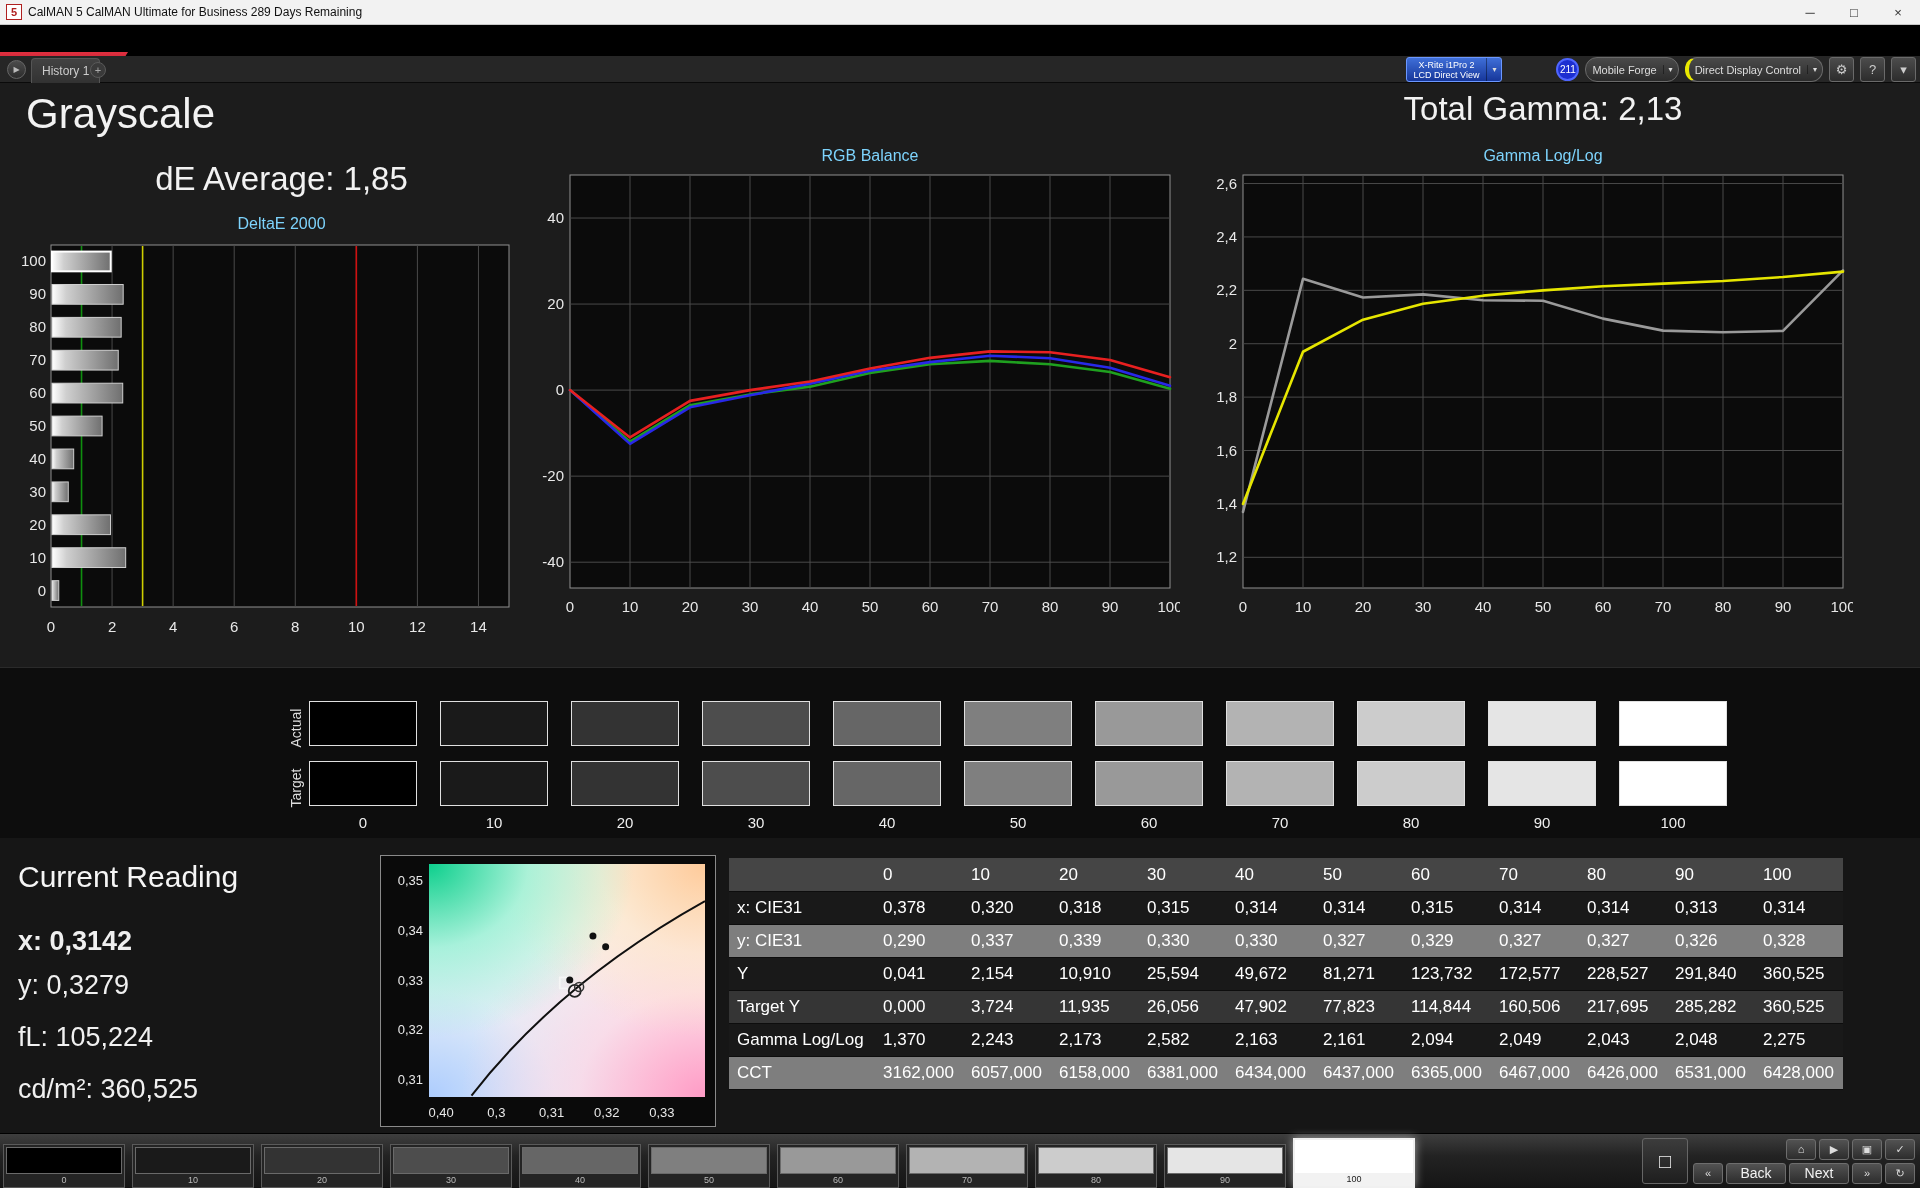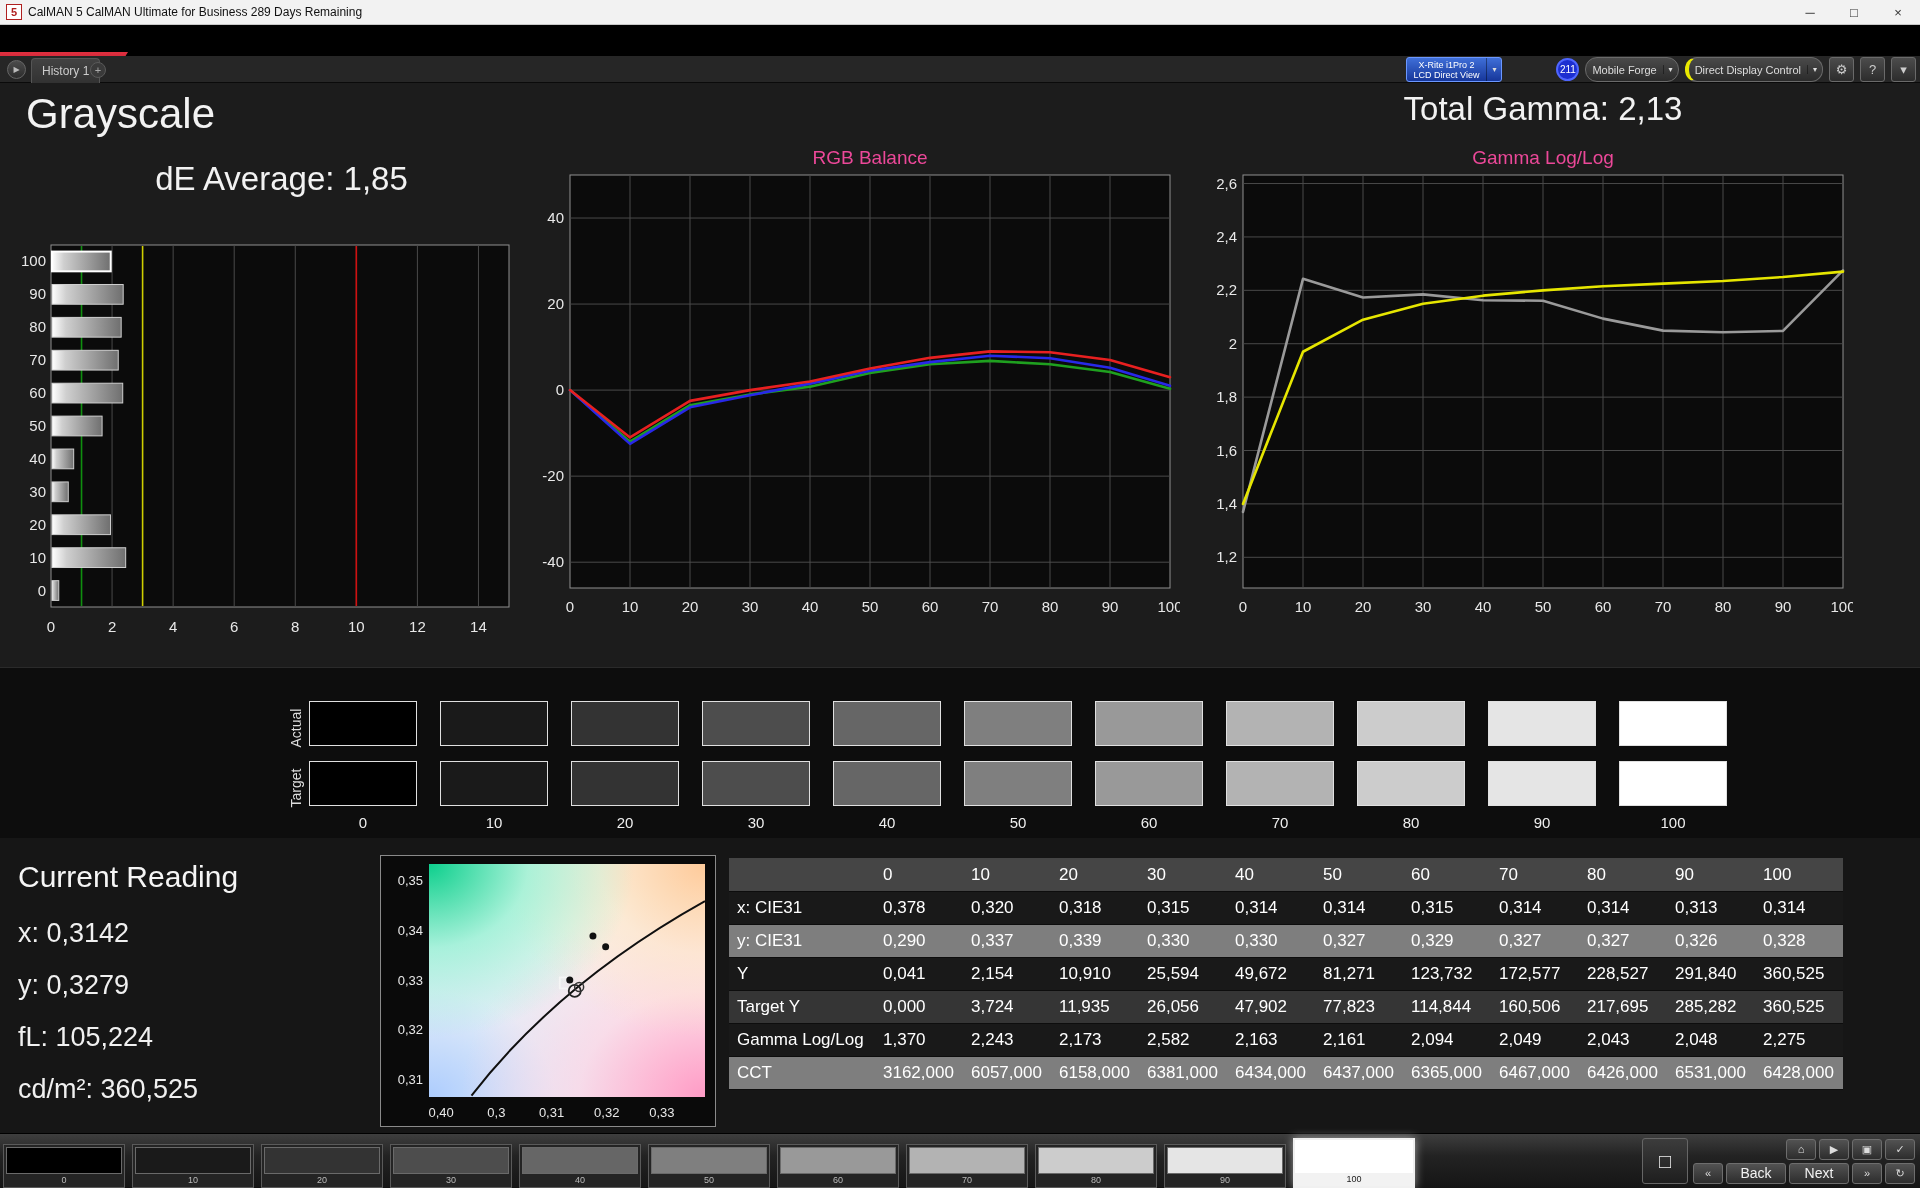--- a/index.html
+++ b/index.html
@@ -30,21 +30,21 @@
   .btn-dd{width:15px;display:flex;align-items:center;justify-content:center;font-size:8px;border-left:1px solid rgba(0,0,0,.4);color:#ddd;}
   .badge{width:23px;height:23px;border-radius:50%;background:#1d2fd0;border:2px solid #4f66ff;color:#fff;font-size:10px;display:flex;align-items:center;justify-content:center;margin-left:48px;}
   .dark-btn{display:flex;align-items:center;height:25px;background:linear-gradient(#4a4a4a,#2b2b2b);border:1px solid #6a6a6a;border-radius:12px;color:#ddd;font-size:11px;}
   .dark-btn .lbl{padding:0 6px;white-space:nowrap;}
   .ddc{border-left:4px solid #e8e800;}
   .sq-btn{width:25px;height:25px;background:linear-gradient(#4c4c4c,#2c2c2c);border:1px solid #6a6a6a;border-radius:3px;color:#ccc;font-size:13px;display:flex;align-items:center;justify-content:center;}
 
   
   .h-big{position:absolute;color:#f2f2f2;font-size:42px;font-weight:400;}
   .h-mid{position:absolute;color:#f2f2f2;font-size:33px;font-weight:400;text-align:center;}
-  .chart-title{position:absolute;color:#ec4899;font-size:19px;text-align:center;}
+  .chart-title{position:absolute;color:#7dd3fc;font-size:16px;text-align:center;}
 
   
   .chart-svg{position:absolute;}
 
   
   .swatch-band{position:absolute;left:0;top:667px;width:100%;height:171px;background:#0d0d0d;border-top:1px solid #2a2a2a;}
   .v-label{position:absolute;left:266px;width:60px;text-align:center;transform:rotate(-90deg);font-size:14px;color:#ddd;}
   .swatch-row{position:absolute;left:309px;display:flex;gap:23px;}
   .swatch{width:108px;height:45px;border:1px solid #e0e0e0;}
   .swatch-num{width:108px;text-align:center;font-size:15px;color:#eee;}
@@ -151,20 +151,21 @@
       <div class="sq-btn">
           <span>▾</span>
         </div>
     </div>
   </div>
 
   <div class="h-big" style="left:26px;top:90px;">Grayscale</div>
   <div class="h-mid" style="left:51px;top:160px;width:461px;">dE Average: 1,85</div>
   <div class="h-mid" style="left:1243px;top:90px;width:600px;">Total Gamma: 2,13</div>
 
+  <div class="chart-title" style="left:51px;top:215px;width:461px;">DeltaE 2000</div>
   <div class="chart-title" style="left:570px;top:147px;width:600px;">RGB Balance</div>
   <div class="chart-title" style="left:1243px;top:147px;width:600px;">Gamma Log/Log</div>
 
   <svg id="deltae-svg" class="chart-svg" style="left:15px;top:241px;width:500px;height:400px;" viewBox="0 0 500 400">
       <defs>
         <linearGradient id="gBar" x1="0" y1="0" x2="1" y2="0">
           <stop offset="0%" stop-color="#ffffff"></stop>
           <stop offset="20%" stop-color="#cfcfcf"></stop>
           <stop offset="100%" stop-color="#6f6f6f"></stop>
         </linearGradient>
@@ -328,21 +329,21 @@
         <div class="swatch-num">60</div>
         <div class="swatch-num">70</div>
         <div class="swatch-num">80</div>
         <div class="swatch-num">90</div>
         <div class="swatch-num">100</div>
       </div>
   </div>
 
   <div class="reading-area">
     <div class="cr-title">Current Reading</div>
-    <div class="cr-val" style="top:80px;">x: 0,3142</div>
+    <div class="cr-val" style="top:88px;font-weight:bold;">x: 0,3142</div>
     <div class="cr-val" style="top:132px;">y: 0,3279</div>
     <div class="cr-val" style="top:184px;">fL: 105,224</div>
     <div class="cr-val" style="top:236px;">cd/m²: 360,525</div>
 
     <div class="cie-panel">
       <div class="cie-plot"></div>
       <svg id="cie-svg" style="left:48px;top:8px;width:276px;height:233px;" viewBox="0 0 276 233">
           <path d="M 42.50399999999992 231.5127659574467 Q 130.27200000000008 118.48297872340419 276 37.180851063829834" fill="none" stroke="#101010" stroke-width="2"></path>
           <circle cx="163.94400000000005" cy="71.88297872340405" r="3.5" fill="#111"></circle>
           <circle cx="176.63999999999987" cy="82.78936170212765" r="3.5" fill="#111"></circle>

